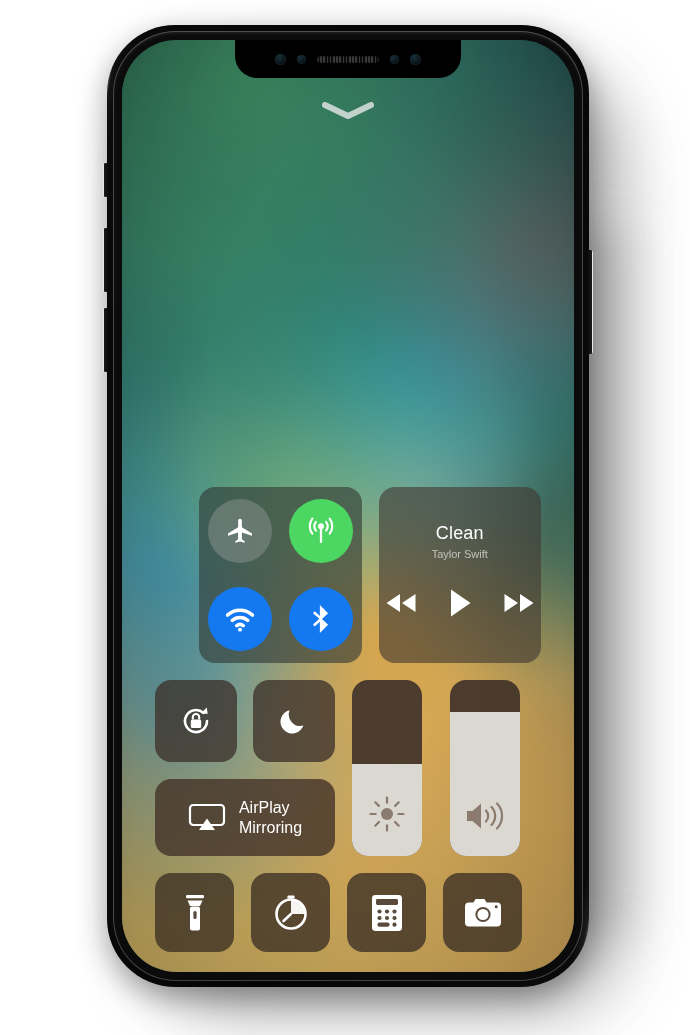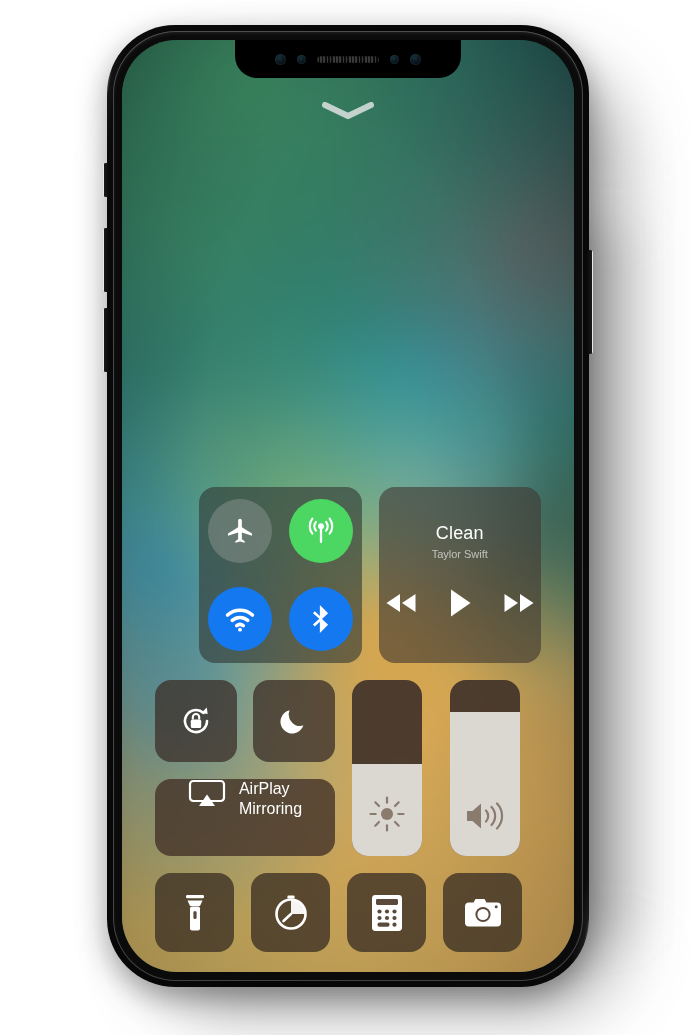--- a/index.html
+++ b/index.html
@@ -184,21 +184,21 @@
   #left-stack { display: flex; flex-direction: column; gap: 17px; width: 180px; }
   .small-row { display: flex; gap: 16px; }
   .sq-btn {
     width: 82px; height: 82px; border-radius: 16px;
     background: rgba(62,50,44,.78);
     display: flex; align-items: center; justify-content: center;
   }
   #airplay-btn {
     width: 180px; height: 77px; border-radius: 16px;
     background: rgba(68,50,40,.80);
-    display: flex; justify-content: center; gap: 13px;
+    display: flex; align-items: center; justify-content: center; gap: 13px;
   }
   #airplay-label { color: #fff; font-size: 16px; line-height: 20px; }
 
   
   .slider {
     width: 70px; height: 176px; border-radius: 16px;
     background: rgba(58,46,40,.88);
     overflow: hidden; position: relative;
     display: flex; align-items: flex-end; justify-content: center;
   }

